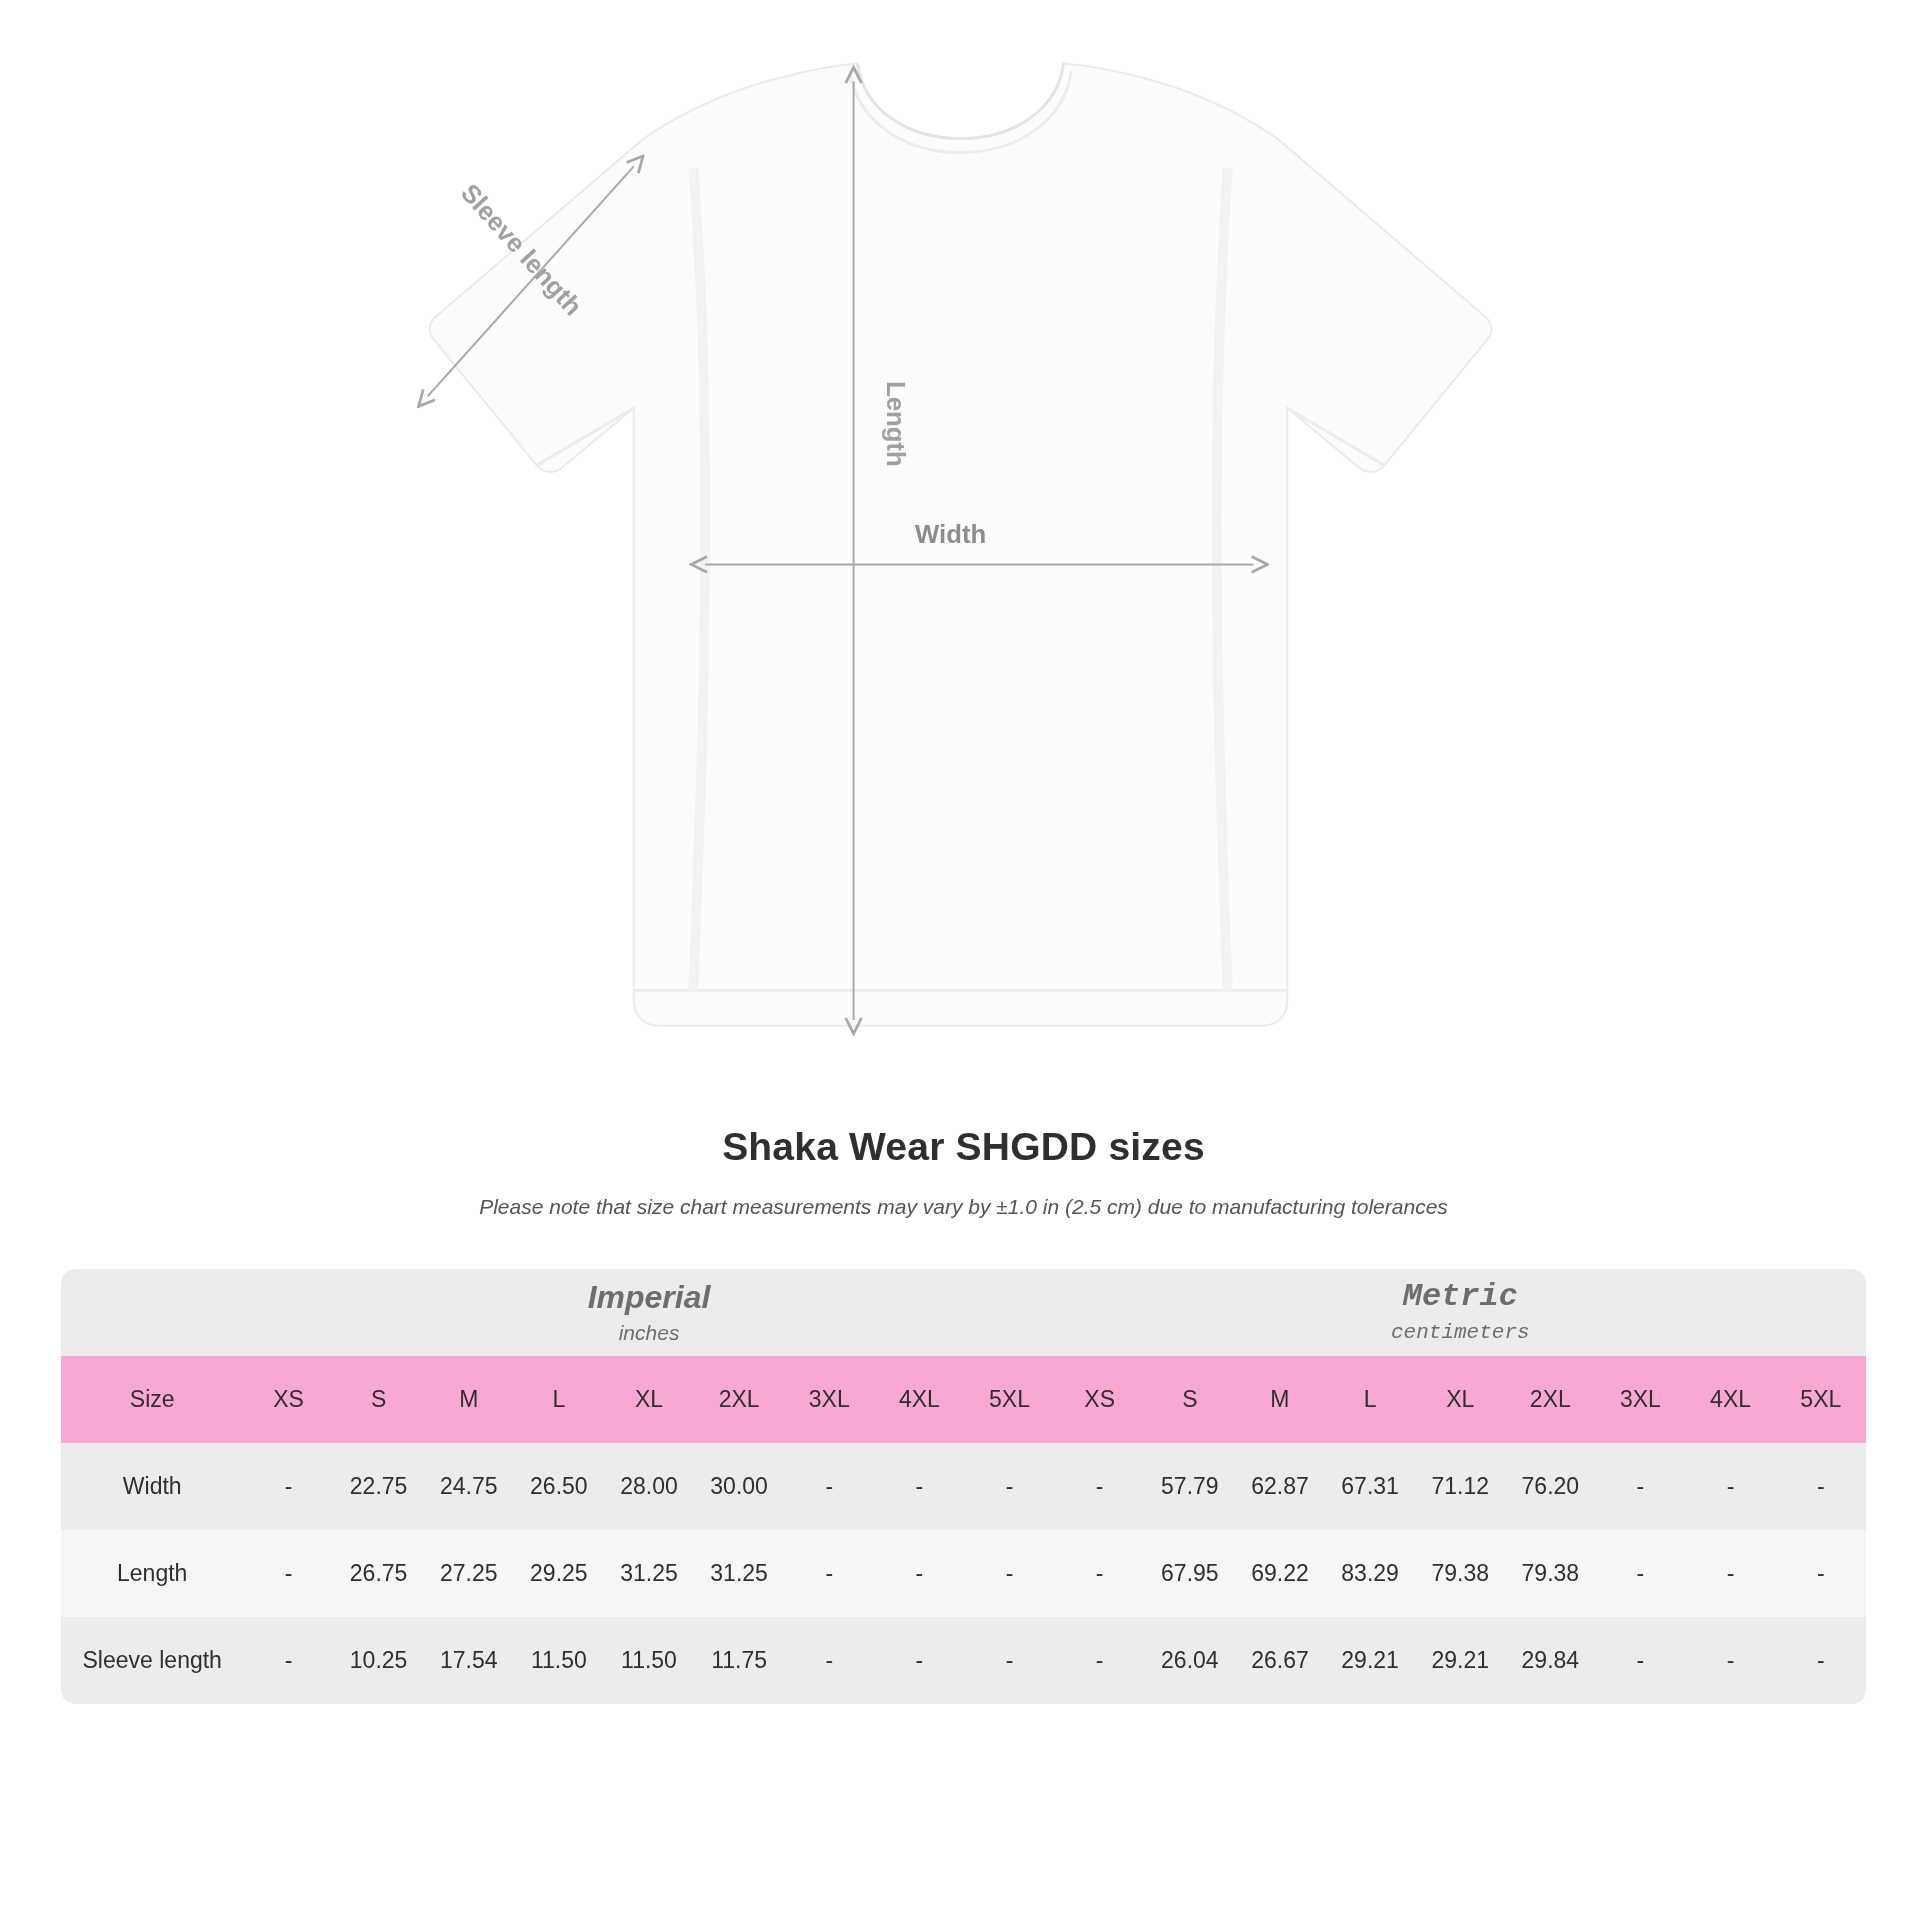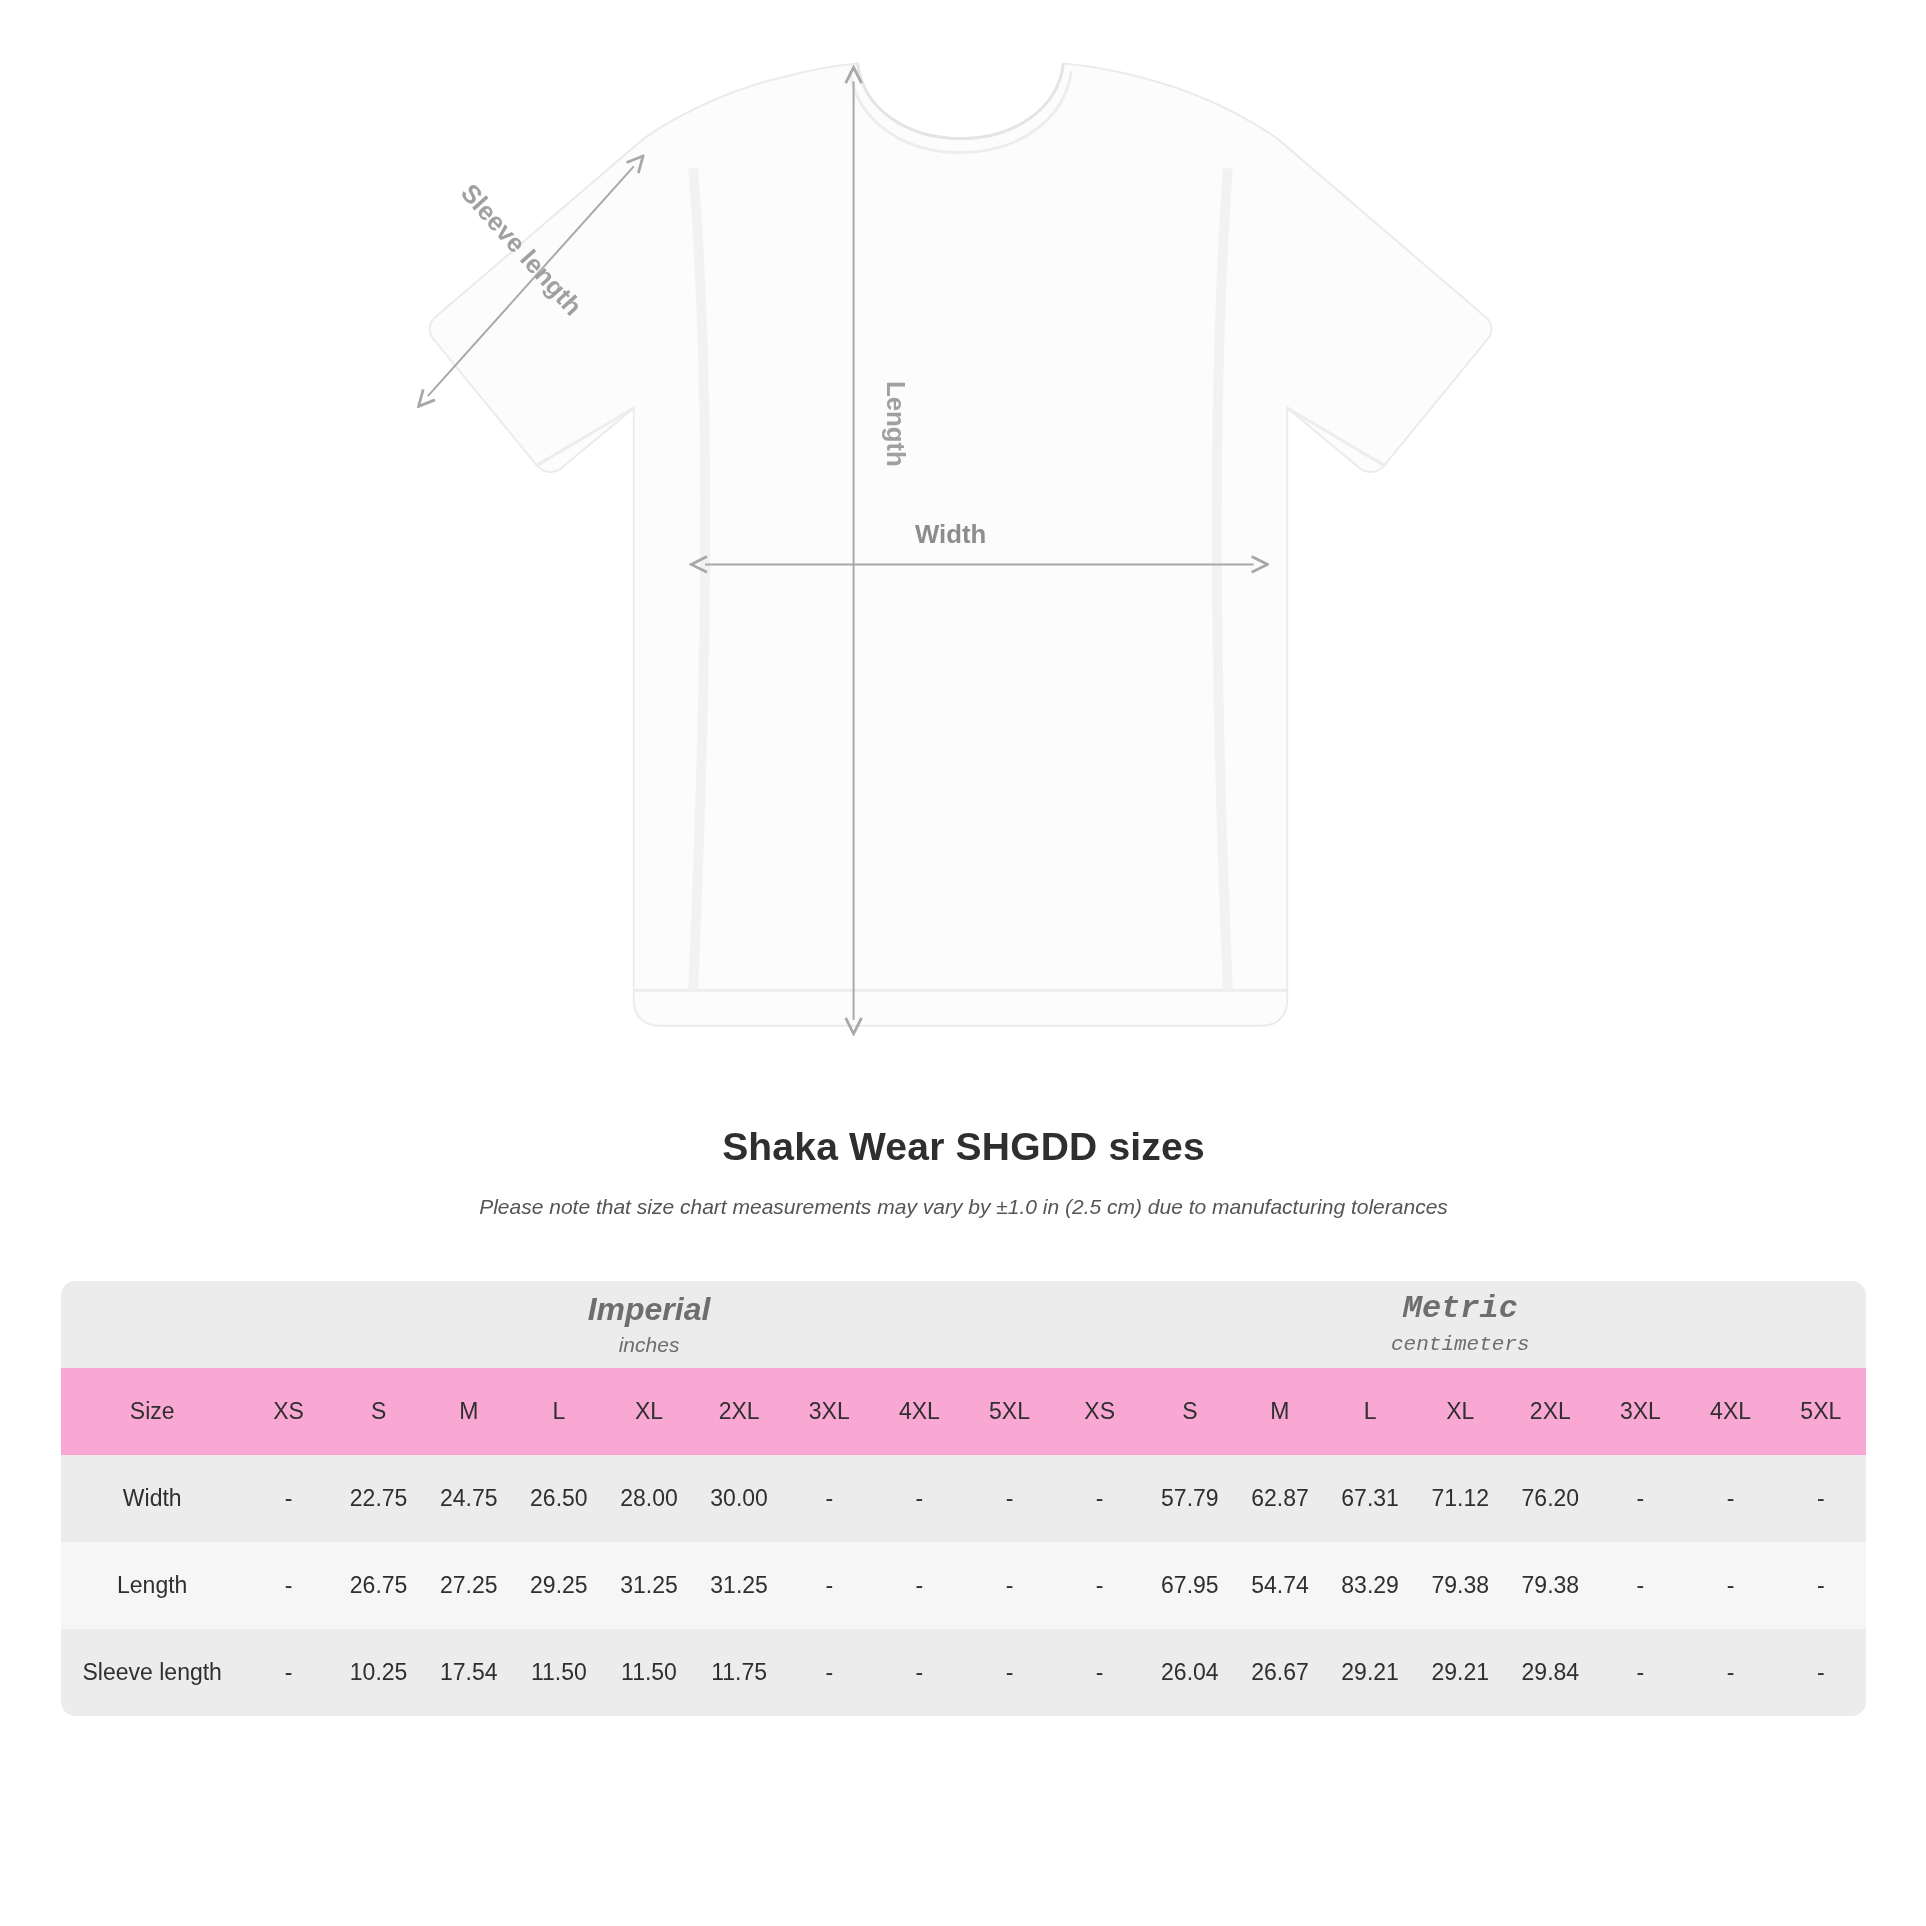--- a/index.html
+++ b/index.html
@@ -39,21 +39,21 @@
     color: #2f2f2f;
     margin: 16px;
     padding: 0 0 10px 0;
     letter-spacing: 0.2px;
   }
   .chart-note {
     text-align: center;
     font-size: 21px;
     font-style: italic;
     color: #555555;
-    margin: 12px;
+    margin: 0;
     padding: 0 0 34px 0;
   }
 
   
   .table-wrap {
     padding: 16px 61px;
     box-sizing: border-box;
     width: 1927px;
   }
   table.size-table {
@@ -272,21 +272,21 @@
           <td>26.75</td>
           <td>27.25</td>
           <td>29.25</td>
           <td>31.25</td>
           <td>31.25</td>
           <td>-</td>
           <td>-</td>
           <td>-</td>
           <td>-</td>
           <td>67.95</td>
-          <td>54.74</td>
+          <td>69.22</td>
           <td>83.29</td>
           <td>79.38</td>
           <td>79.38</td>
           <td>-</td>
           <td>-</td>
           <td>-</td>
         </tr>
 
         <tr class="row-even">
           <td class="rowlabel">Sleeve length</td>

